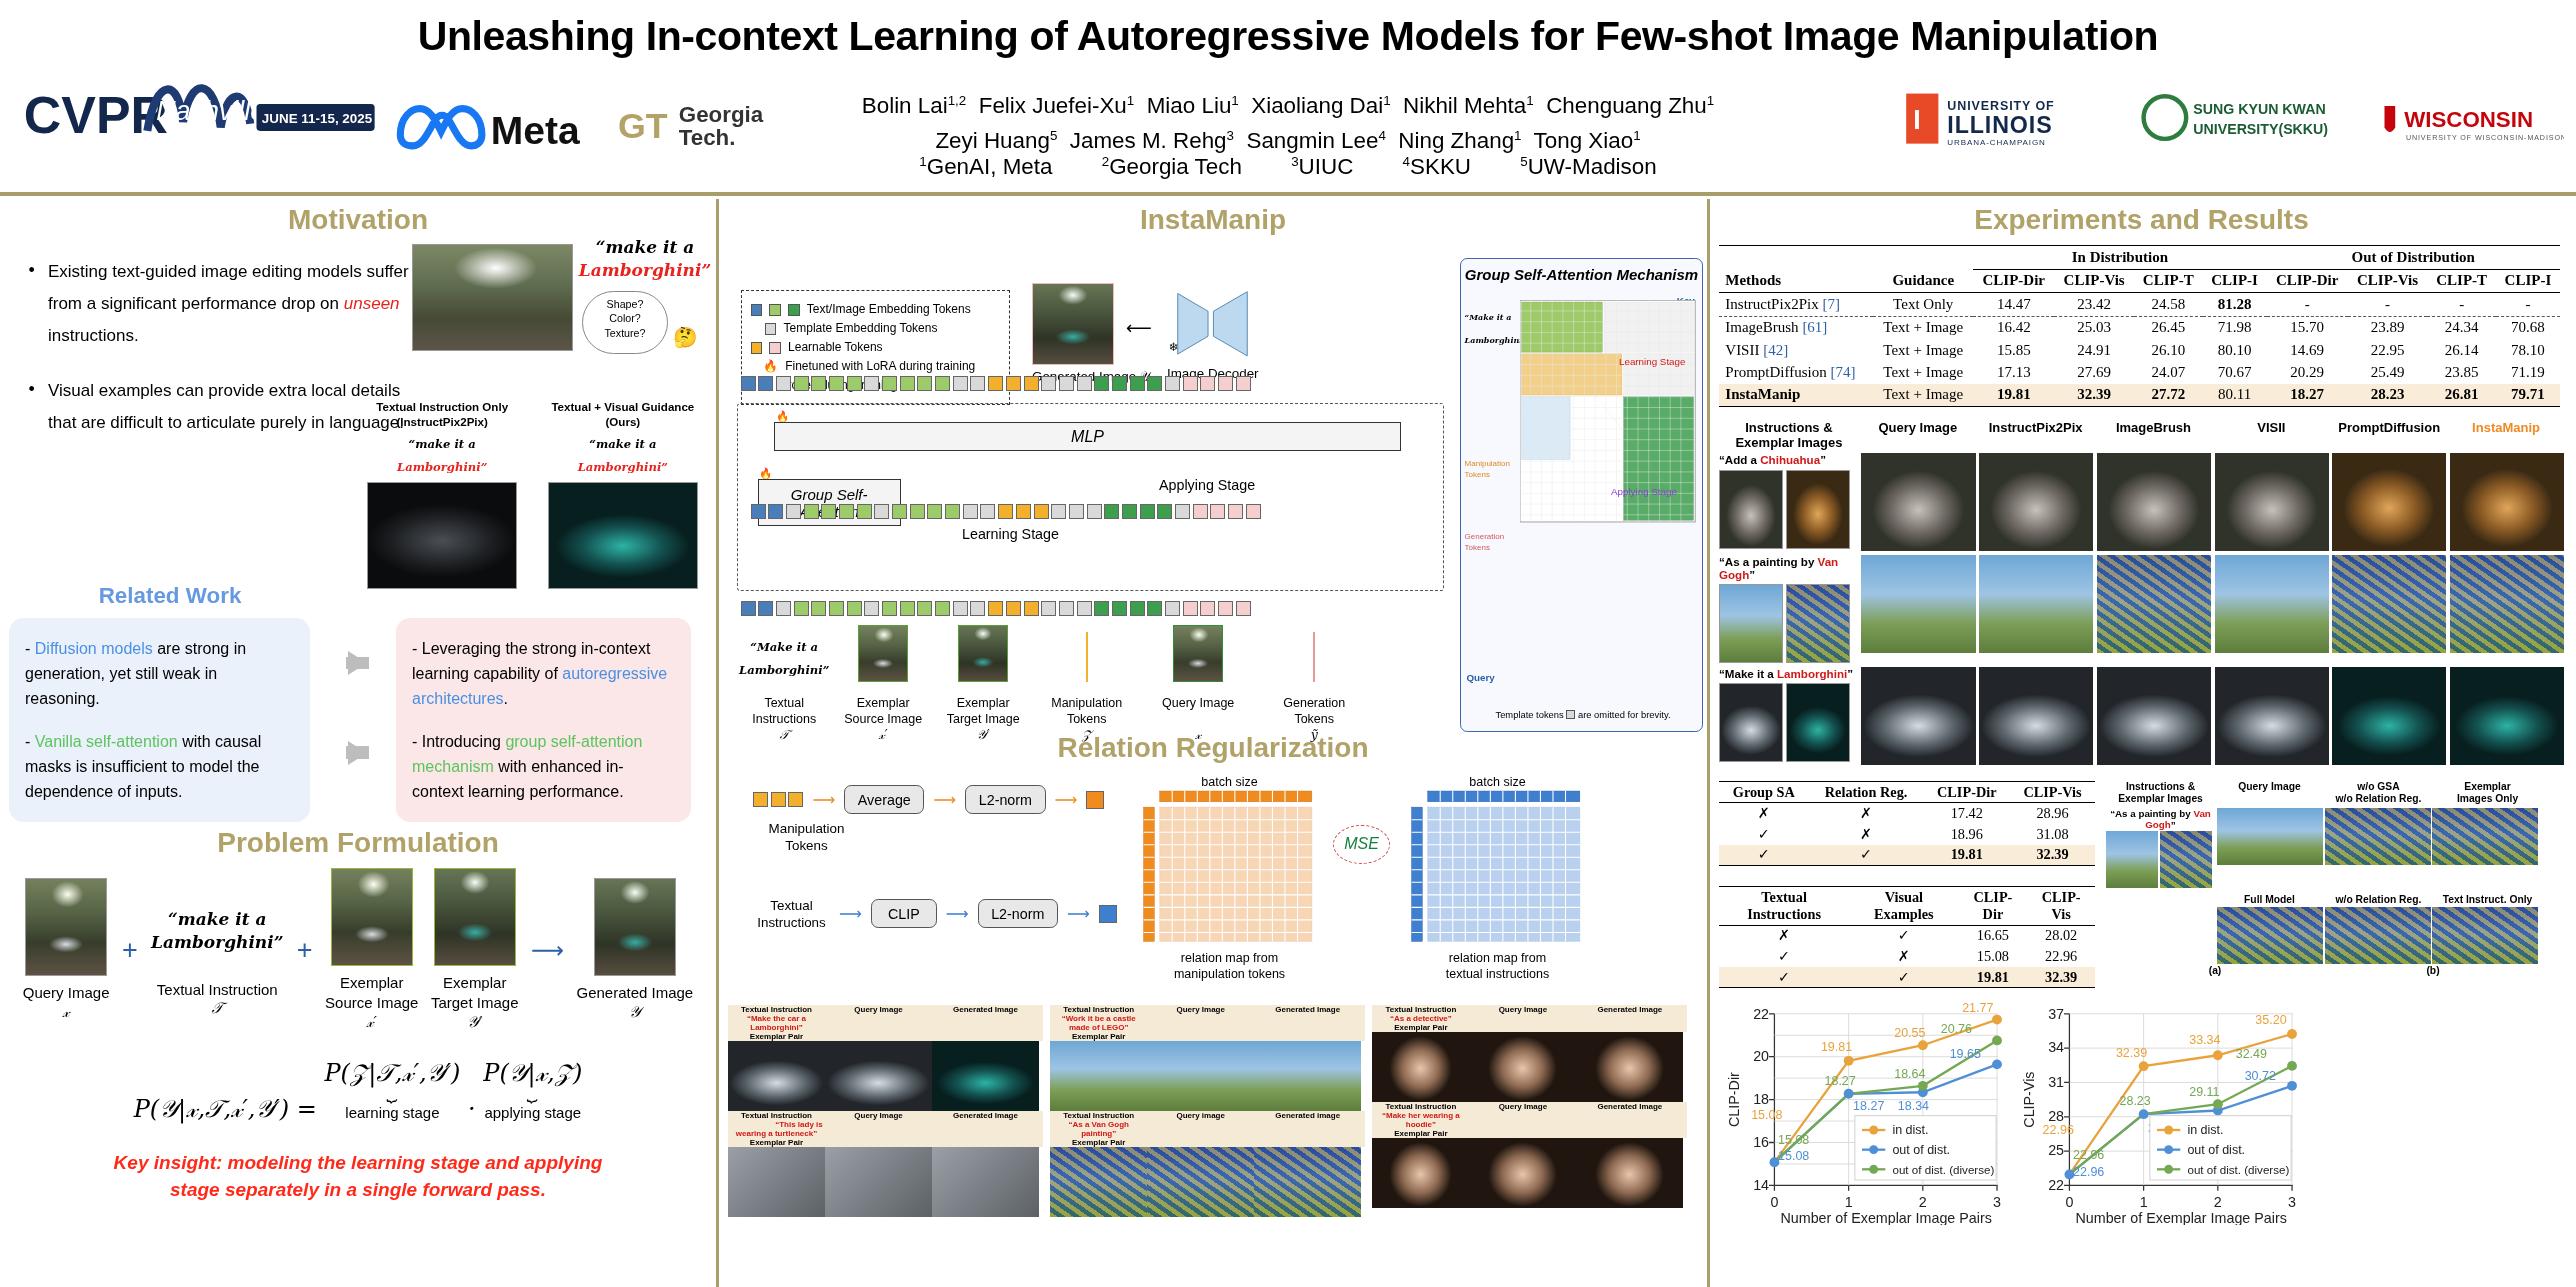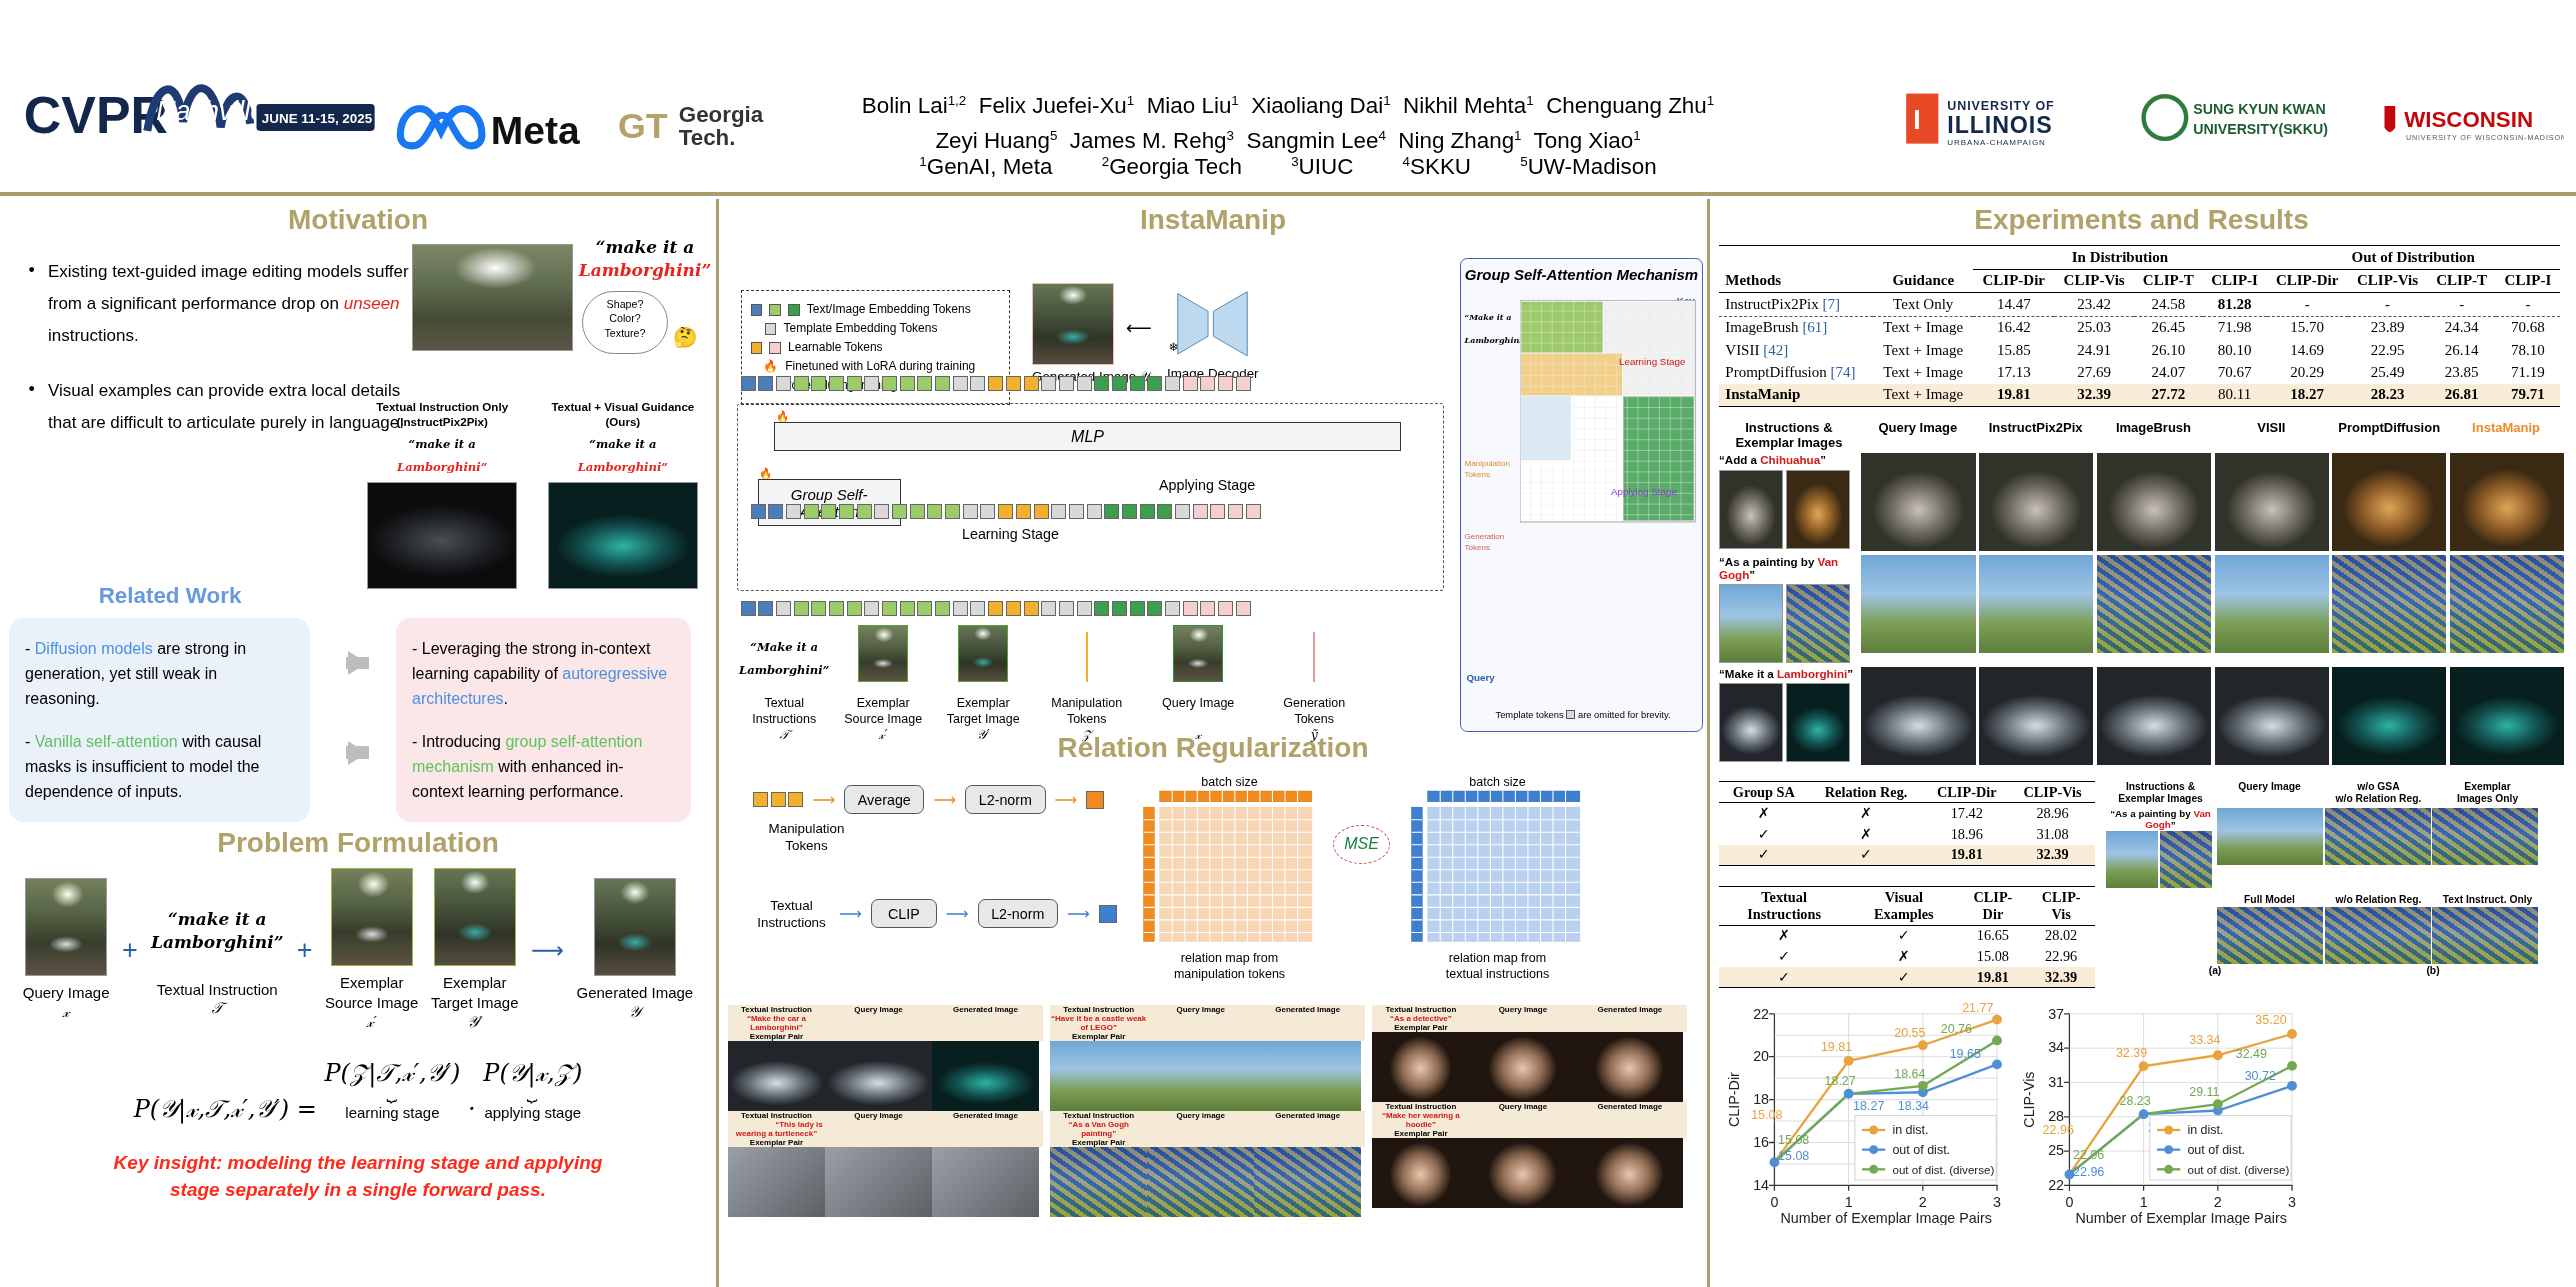--- a/index.html
+++ b/index.html
@@ -195,20 +195,21 @@
   
   .chart-wrap { position: relative; }
   svg text { font-family: "Liberation Sans", sans-serif; }
 </style>
 </head>
 <body>
 
 <div class="poster">
 
   <div class="header">
+    <div class="title">Unleashing In-context Learning of Autoregressive Models for Few-shot Image Manipulation</div>
 
     <div class="authors">
       <div><span>Bolin Lai<sup>1,2</sup>&nbsp; Felix Juefei-Xu<sup>1</sup>&nbsp; Miao Liu<sup>1</sup>&nbsp; Xiaoliang Dai<sup>1</sup>&nbsp; Nikhil Mehta<sup>1</sup>&nbsp; Chenguang Zhu<sup>1</sup></span></div>
       <div>Zeyi Huang<sup>5</sup>&nbsp; James M. Rehg<sup>3</sup>&nbsp; Sangmin Lee<sup>4</sup>&nbsp; Ning Zhang<sup>1</sup>&nbsp; Tong Xiao<sup>1</sup></div>
     </div>
 
     <div class="affils">
       <span><sup>1</sup>GenAI, Meta</span>
       <span><sup>2</sup>Georgia Tech</span>
       <span><sup>3</sup>UIUC</span>
@@ -790,21 +791,21 @@
               <div class="ph gray-img" style="width:97px;height:70px;"></div>
               <div class="ph gray-img" style="width:107px;height:70px;"></div>
               <div class="ph gray-img" style="width:107px;height:70px;"></div>
             </div>
           </div>
 
           <div style="width:315px;">
             <div style="display:flex; font-size:8px; font-weight:bold; text-align:center; background:#f5ead5;">
               <div style="width:97px;">
                 <span>Textual Instruction</span><br>
-                <span style="color:#d01818;">“Have it be a castle weak of LEGO”</span><br>
+                <span style="color:#d01818;">“Work it be a castle made of LEGO”</span><br>
                 <span>Exemplar Pair</span>
               </div>
               <div style="width:107px;">Query Image</div>
               <div style="width:107px;">Generated Image</div>
             </div>
             <div style="display:flex;">
               <div class="ph basil" style="width:97px;height:70px;"></div>
               <div class="ph basil" style="width:107px;height:70px;"></div>
               <div class="ph basil" style="width:107px;height:70px;"></div>
             </div>

